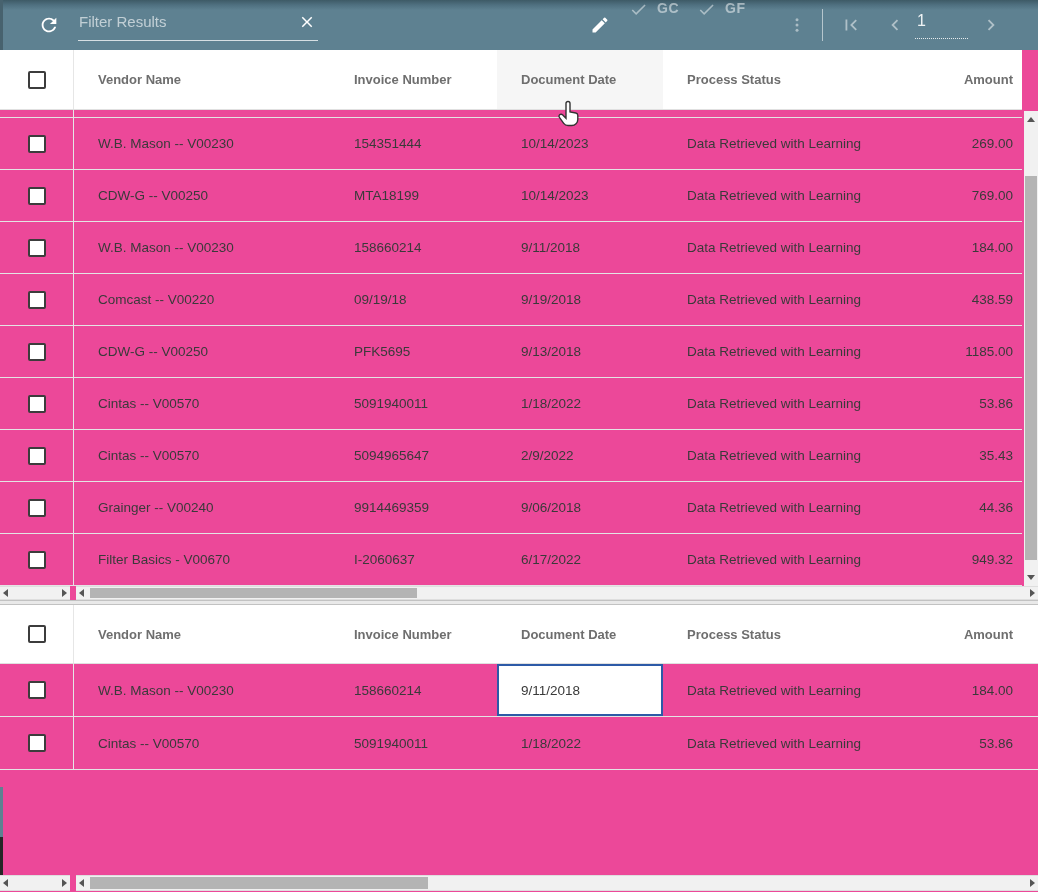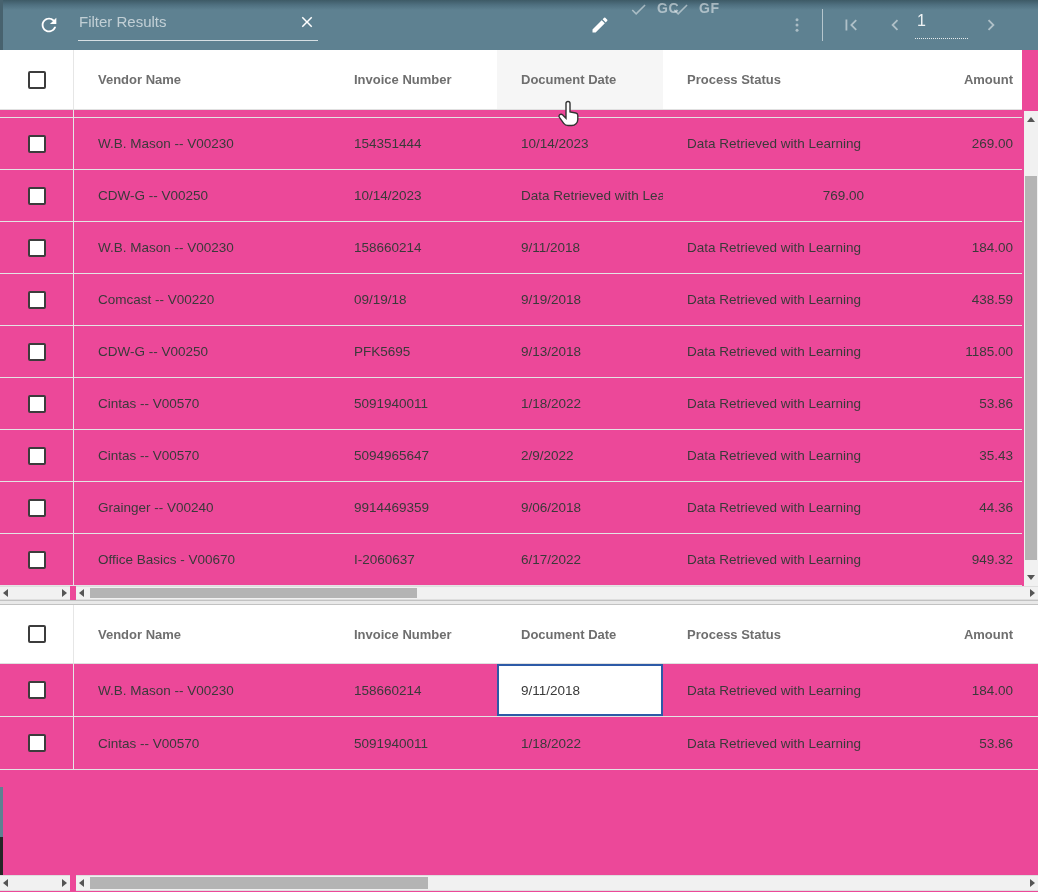--- a/index.html
+++ b/index.html
@@ -20,21 +20,21 @@
   .filter-input {
     width:100%; height:100%; background:transparent; border:none;
     border-bottom:1px solid rgba(255,255,255,.75); outline:none;
     color:#fff; font-size:15px; font-family:"Liberation Sans",sans-serif; padding:0 28px 6px 1px;
   }
   .filter-input::placeholder { color:rgba(255,255,255,.62); }
   .clear-btn { position:absolute; right:0; top:3px; width:22px; height:22px; display:flex; align-items:center; justify-content:center; background:none; border:none; cursor:pointer; }
   .edit-btn { left:588px; }
   .tgroup { position:absolute; top:0; height:50px; display:flex; align-items:flex-start; gap:9px; cursor:default; }
   .tgroup .glabel { font-size:14px; font-weight:700; color:rgba(255,255,255,.5); letter-spacing:.5px; }
-  .gc-group { left:629px; } .gf-group { left:671px; }
+  .gc-group { left:629px; } .gf-group { left:697px; }
   .more-btn { left:785px; }
   .tb-divider { position:absolute; left:822px; top:9px; width:1px; height:32px; background:rgba(255,255,255,.55); }
   .first-btn { left:839px; } .prev-btn { left:883px; } .next-btn { left:979px; }
   .page-field {
     position:absolute; left:915px; top:12px; width:53px; height:27px;
     color:rgba(255,255,255,.9); font-size:16px; text-align:left; padding-left:2px;
     border-bottom:1px dotted rgba(255,255,255,.85); cursor:text;
   }
   
   .gridrow { display:grid; grid-template-columns:74px 256px 167px 166px 210px 1fr; }
@@ -202,20 +202,21 @@
       <div class="cell">154351444</div>
       <div class="cell">10/14/2023</div>
       <div class="cell">Data Retrieved with Learning</div>
       <div class="cell amt">269.00</div>
     </div>
     <div class="gridrow row">
       <div class="cell cb">
           <span class="checkbox"></span>
         </div>
       <div class="cell">CDW-G -- V00250</div>
+      <div class="cell">MTA18199</div>
       <div class="cell">10/14/2023</div>
       <div class="cell">Data Retrieved with Learning</div>
       <div class="cell amt">769.00</div>
     </div>
     <div class="gridrow row">
       <div class="cell cb">
           <span class="checkbox"></span>
         </div>
       <div class="cell">W.B. Mason -- V00230</div>
       <div class="cell">158660214</div>
@@ -270,21 +271,21 @@
       <div class="cell">Grainger -- V00240</div>
       <div class="cell">9914469359</div>
       <div class="cell">9/06/2018</div>
       <div class="cell">Data Retrieved with Learning</div>
       <div class="cell amt">44.36</div>
     </div>
     <div class="gridrow row">
       <div class="cell cb">
           <span class="checkbox"></span>
         </div>
-      <div class="cell">Office Basics - V00670</div>
+      <div class="cell">Filter Basics - V00670</div>
       <div class="cell">I-2060637</div>
       <div class="cell">6/17/2022</div>
       <div class="cell">Data Retrieved with Learning</div>
       <div class="cell amt">949.32</div>
     </div>
   </div>
 
   <div class="vscroll">
     <div class="arr up"></div>
     <div class="vthumb"></div>

